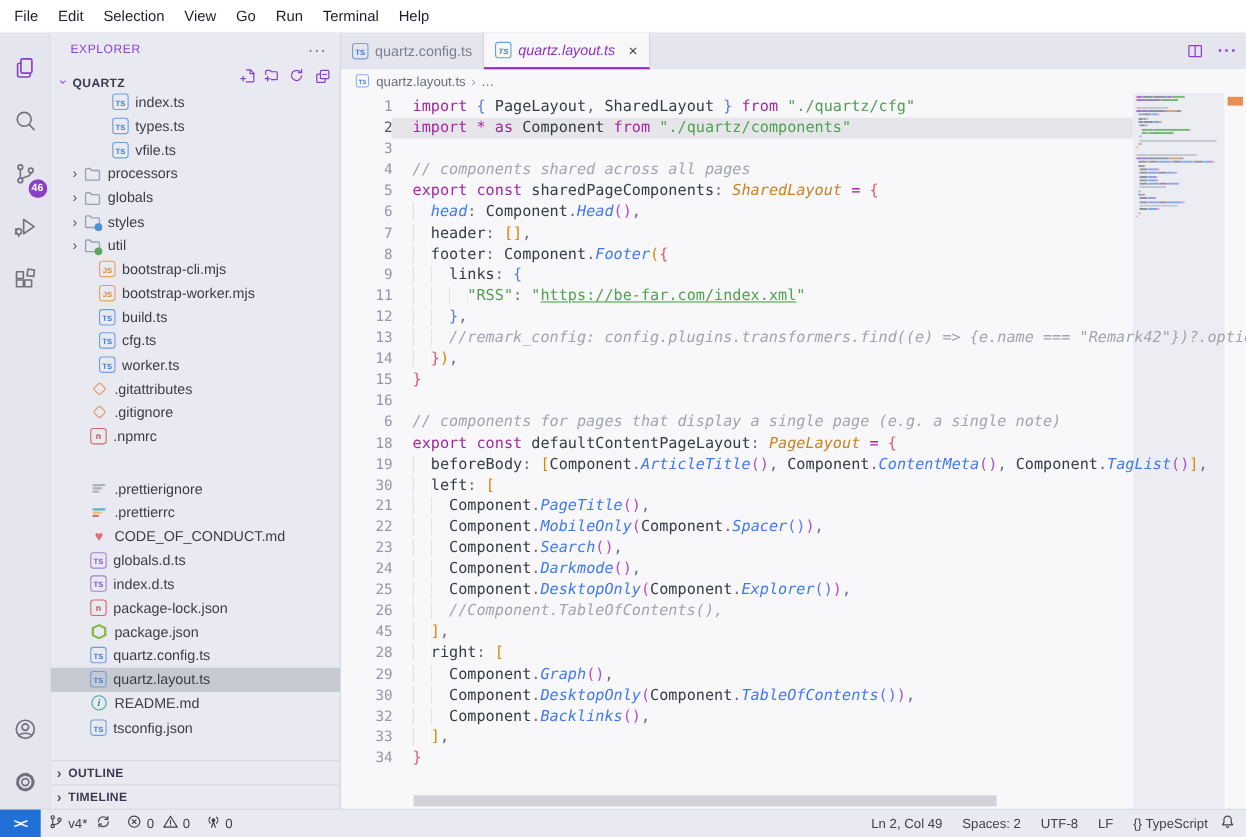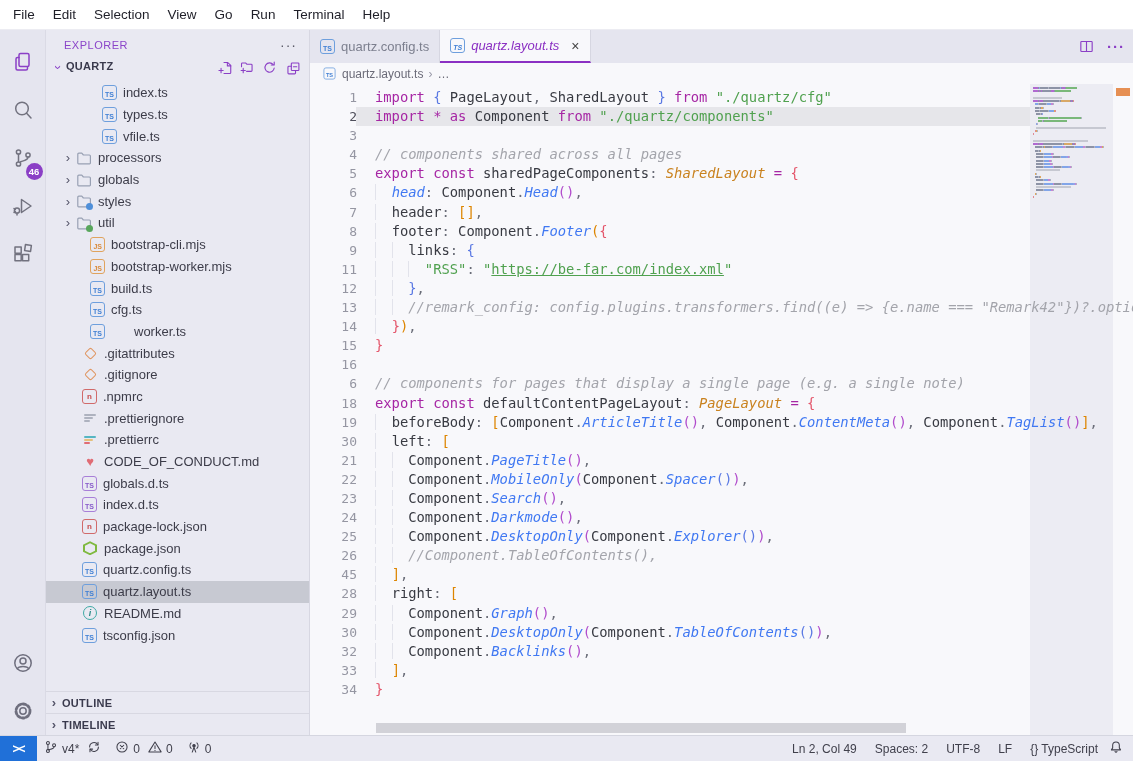--- a/index.html
+++ b/index.html
@@ -24,21 +24,21 @@
            background:#8b3fc6; color:#fff; font-size:9.5px; font-weight:bold; display:flex;
            align-items:center; justify-content:center; padding:0 3px; }
   #activity .spacer { flex:1; }
 
   
   #sidebar { width:264px; background:#e9e9f2; border-right:1px solid #d7d7e2; display:flex;
              flex-direction:column; flex:none; overflow:hidden; }
   #expl-header { height:30px; display:flex; align-items:center; padding:0 12px 0 18px; flex:none; }
   #expl-title { font-size:11px; letter-spacing:.5px; color:#8b45c9; }
   #expl-more { margin-left:auto; color:#5b5b68; font-size:14px; letter-spacing:1px; cursor:default; }
-  #section-row { height:22px; display:flex; align-items:flex-start; padding:0 8px 0 4px; flex:none; }
+  #section-row { height:22px; display:flex; align-items:flex-end; padding:0 8px 0 4px; flex:none; }
   #section-chev { color:#8b45c9; font-size:13px; transform:rotate(90deg); width:16px; text-align:center; }
   #section-title { font-size:11px; font-weight:bold; color:#3a3a4d; letter-spacing:.3px; }
   .sec-icons { margin-left:auto; display:flex; gap:7px; }
   .sec-icons svg { width:16px; height:16px; }
 
   #tree { flex:none; }
   .trow { height:21.7px; display:flex; align-items:center; font-size:13px; color:#3c3c49; cursor:default; }
   .trow.sel { background:#c7c9d2; }
   .chev { width:16px; text-align:center; color:#55556a; font-size:13px; flex:none; }
   .fi { width:16px; height:16px; margin-right:6px; flex:none; display:inline-flex; align-items:center;
@@ -271,41 +271,41 @@
             <span>bootstrap-worker.mjs</span>
           </div>
           <div class="trow" style="padding-left: 44px;">
             <span class="fi fi-box ts">TS</span>
             <span>build.ts</span>
           </div>
           <div class="trow" style="padding-left: 44px;">
             <span class="fi fi-box ts">TS</span>
             <span>cfg.ts</span>
           </div>
-          <div class="trow" style="padding-left: 44px; gap: 23px;">
+          <div class="trow" style="padding-left: 44px;">
             <span class="fi fi-box ts">TS</span>
             <span>worker.ts</span>
           </div>
           <div class="trow" style="padding-left: 36px;">
             <span class="fi">
               <span class="gitd"></span>
             </span>
             <span>.gitattributes</span>
           </div>
           <div class="trow" style="padding-left: 36px;">
             <span class="fi">
               <span class="gitd"></span>
             </span>
             <span>.gitignore</span>
           </div>
           <div class="trow" style="padding-left: 36px;">
             <span class="fi fi-box npm">n</span>
             <span>.npmrc</span>
           </div>
-          <div class="trow" style="padding-left: 36px;">
+          <div class="trow" style="padding-left: 36px; margin-top: 26px;">
             <span class="fi">
               <span class="bars">
                 <i style="width:12px;background:#aeb2bf"></i>
                 <i style="width:9px;background:#aeb2bf"></i>
                 <i style="width:6px;background:#aeb2bf"></i>
               </span>
             </span>
             <span>.prettierignore</span>
           </div>
           <div class="trow" style="padding-left: 36px;">

